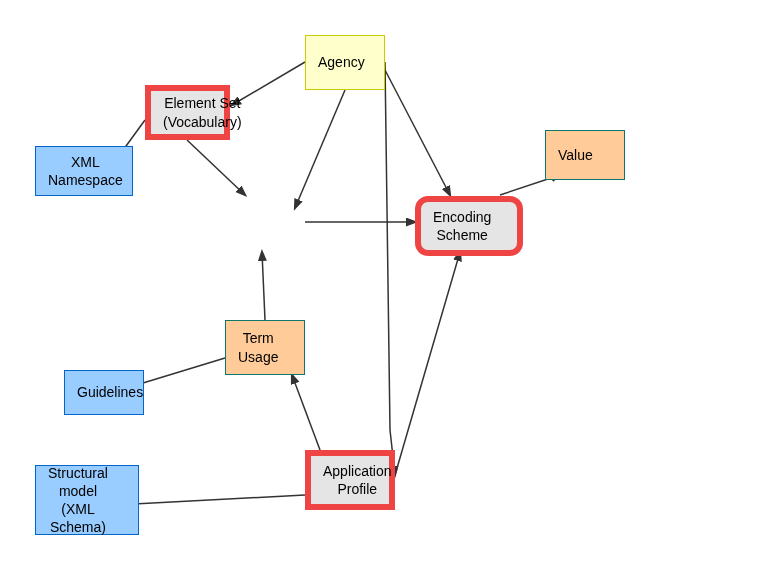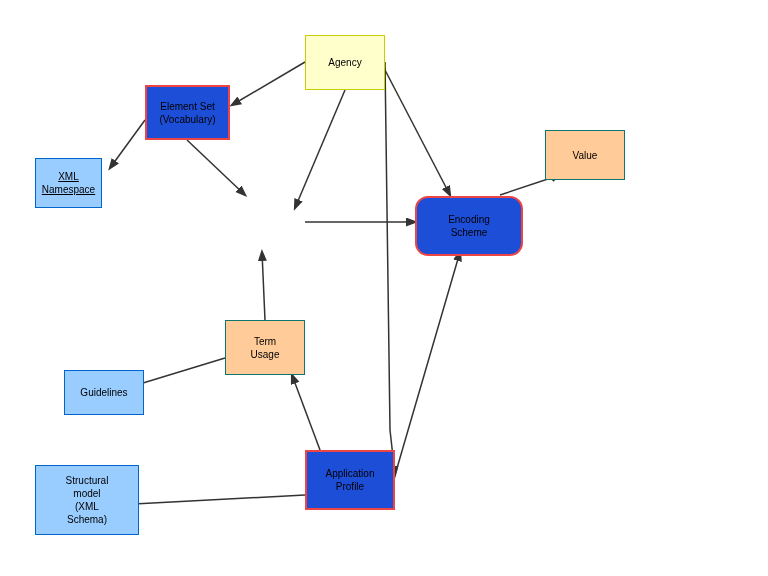--- a/index.html
+++ b/index.html
@@ -14,34 +14,33 @@
     }
     .diagram-container {
       position: relative;
       width: 768px;
       height: 576px;
     }
     .node {
       position: absolute;
       display: flex;
       align-items: center;
-      justify-content: center;
       text-align: center;
-      font-size: 10px;
+      font-size: 14px;
       font-weight: normal;
-      padding: 4px;
+      padding: 12px;
       line-height: 1.3;
     }
     .node-yellow {
       background: #ffffcc;
       border: 1px solid #cccc00;
     }
     .node-green {
-      background: #1d4ed8;
-      border: 2px solid #ef4444;
+      background: #e5e5e5;
+      border: 6px solid #ef4444;
     }
     .node-orange {
       background: #ffcc99;
       border: 1px solid #0f766e;
     }
     .node-blue {
       background: #99ccff;
       border: 1px solid #0066cc;
     }
     svg.arrows {
@@ -102,21 +101,21 @@
   </svg>
 
   <div class="node node-yellow" style="left:305px; top:35px; width:80px; height:55px;">
     <span>Agency</span>
   </div>
 
   <div class="node node-green" style="left:145px; top:85px; width:85px; height:55px;">
     <span>Element Set<br>(Vocabulary)</span>
   </div>
 
-  <div class="node node-blue" style="left:35px; top:158px; width:67px; height:50px;text-decoration:underline;">
+  <div class="node node-blue" style="left:35px; top:146px; width:98px; height:50px;">
     <span>XML<br>Namespace</span>
   </div>
 
 
   <div class="node node-green" style="left:415px; top:196px; width:108px; height:60px;border-radius:13px;">
     <span>Encoding<br>Scheme</span>
   </div>
 
   <div class="node node-orange" style="left:545px; top:130px; width:80px; height:50px;">
     <span>Value</span>

